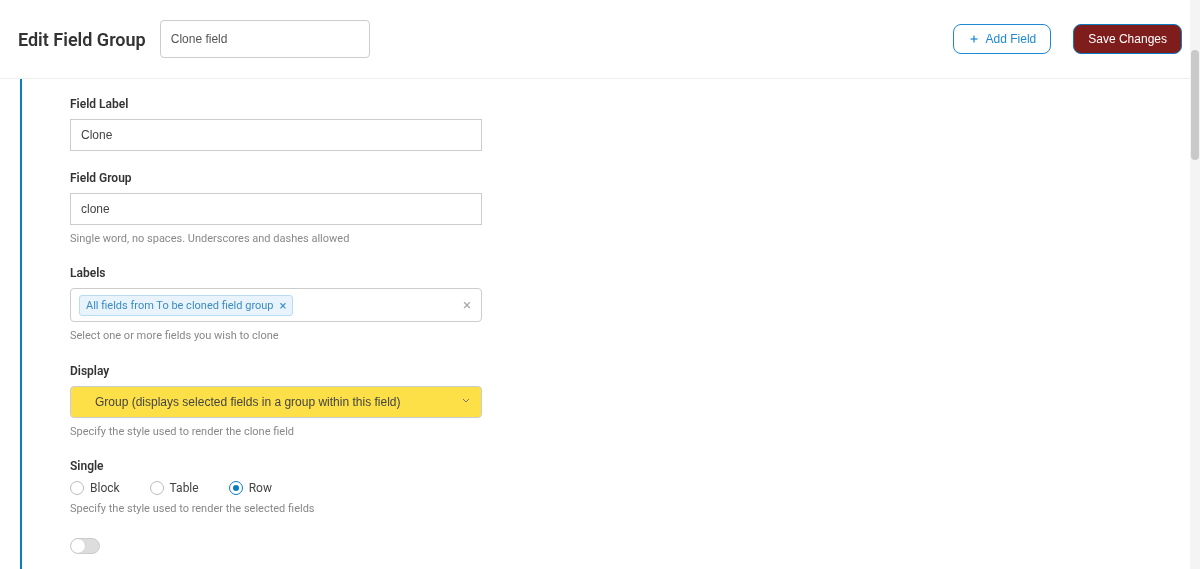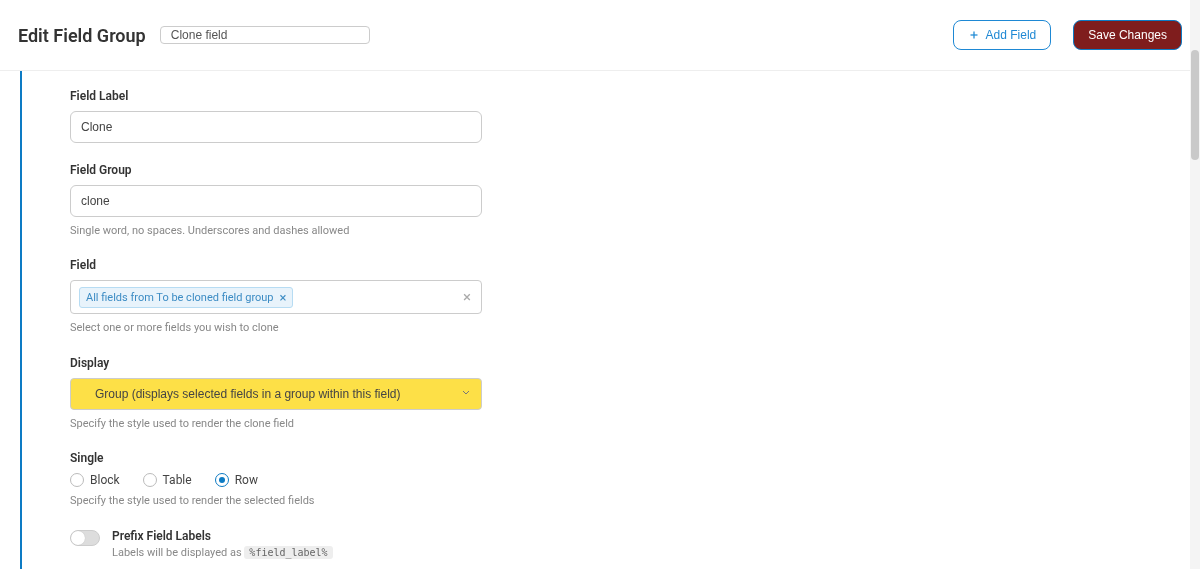--- a/index.html
+++ b/index.html
@@ -15,21 +15,21 @@
   padding: 20px 18px;
   border-bottom: 1px solid #eee;
   gap: 14px;
 }
 .page-title {
   font-size: 18px;
   font-weight: 600;
   color: #333;
 }
 .title-input {
-  height: 18px;
+  height: 38px;
   width: 210px;
   border: 1px solid #ccc;
   border-radius: 4px;
   padding: 0 10px;
   font-size: 12px;
   color: #555;
 }
 .spacer { flex: 1; }
 .btn {
   height: 30px;
@@ -69,21 +69,21 @@
   font-size: 12px;
   font-weight: 600;
   color: #333;
   display: block;
   margin-bottom: 8px;
 }
 .text-input {
   width: 100%;
   height: 32px;
   border: 1px solid #ccc;
-  border-radius: 6px;
+  border-radius: 0;
   padding: 0 10px;
   font-size: 12px;
   color: #444;
 }
 .help-text {
   font-size: 11px;
   color: #888;
   margin-top: 6px;
   line-height: 1.4;
 }
@@ -136,21 +136,21 @@
   background: #fde047;
 }
 .select-chevron {
   position: absolute;
   right: 10px;
   top: 50%;
   transform: translateY(-50%);
   pointer-events: none;
   color: #777;
 }
-.radio-group { display: flex; gap: 23px; align-items: flex-start; margin-bottom: 4px; }
+.radio-group { display: flex; gap: 30px; align-items: flex-start; margin-bottom: 4px; }
 .radio-item { display: flex; align-items: center; gap: 6px; cursor: pointer; }
 .radio-circle {
   width: 14px; height: 14px;
   border-radius: 50%;
   border: 1.5px solid #bbb;
   display: inline-flex;
   align-items: center;
   justify-content: center;
 }
 .radio-circle.checked { border-color: #0d7bc4; }
@@ -234,21 +234,21 @@
       <input class="text-input" type="text" value="Clone" style="">
     </div>
 
     <div class="form-row">
       <label class="form-label">Field Group</label>
       <input class="text-input" type="text" value="clone" style="">
       <div class="help-text">Single word, no spaces. Underscores and dashes allowed</div>
     </div>
 
     <div class="form-row">
-      <label class="form-label">Field</label>
+      <label class="form-label">Labels</label>
       <div class="tag-container">
         <span class="tag">
           <span>All fields from To be cloned field group</span>
           <span class="tag-remove">×</span>
         </span>
         <span class="tag-clear">×</span>
       </div>
       <div class="help-text">Select one or more fields you wish to clone</div>
     </div>
 
@@ -285,26 +285,20 @@
           <span class="radio-label">Row</span>
         </div>
       </div>
       <div class="help-text">Specify the style used to render the selected fields</div>
     </div>
 
     <div class="toggle-row">
       <div class="toggle">
         <div class="toggle-knob"></div>
       </div>
-      <div class="toggle-label-block">
-        <div class="toggle-title">Prefix Field Labels</div>
-        <div class="toggle-desc">
-          <span>Labels will be displayed as </span><span class="code-snippet">%field_label%</span>
-        </div>
-      </div>
     </div>
 
   </div>
 </div>
 
 <div class="scrollbar-track">
   <div class="scrollbar-thumb"></div>
 </div>
 
 </body></html>

